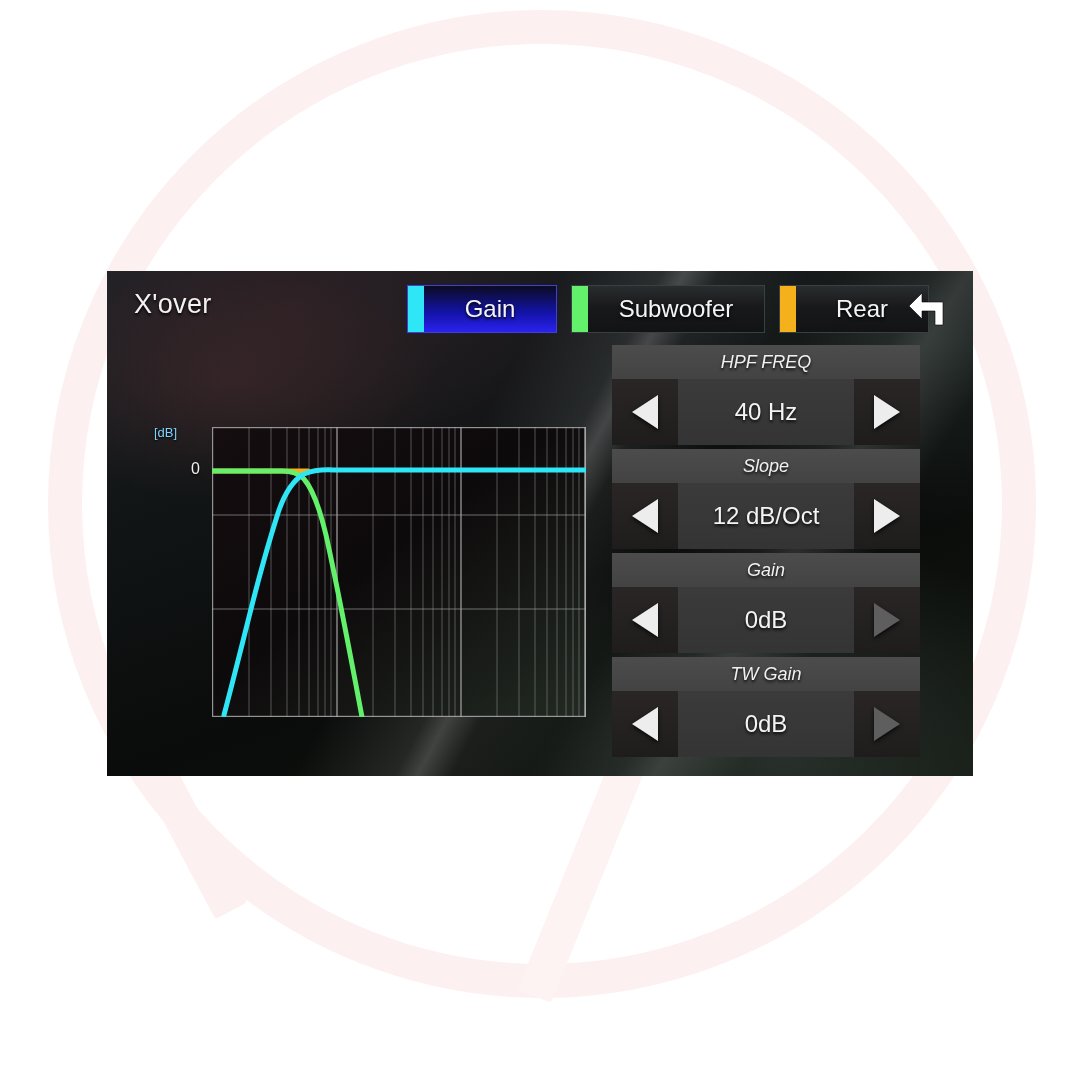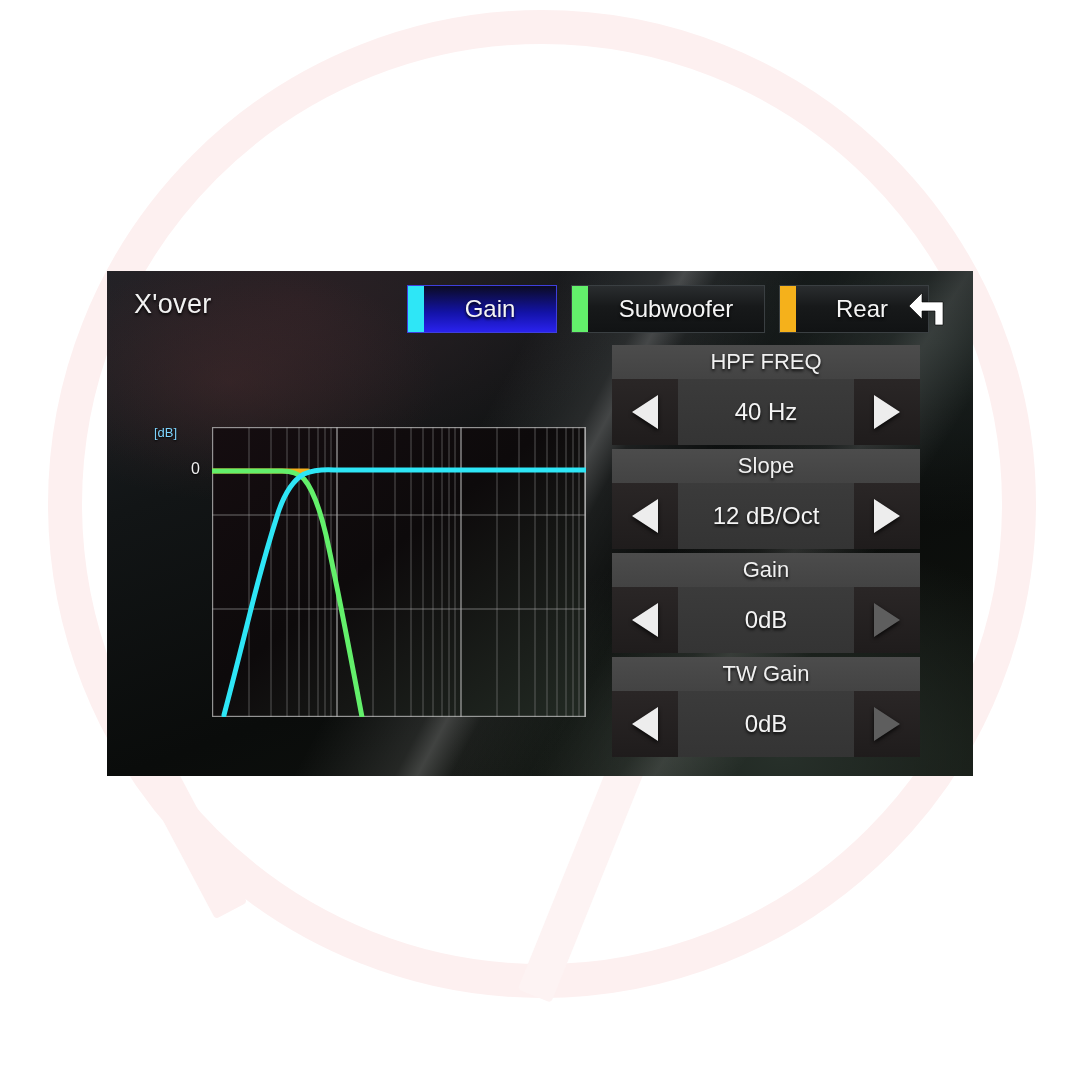--- a/index.html
+++ b/index.html
@@ -212,24 +212,25 @@
     gap: 4px;
   }
   .ctrl {
     width: 308px;
   }
   .ctrl-label {
     height: 34px;
     display: flex;
     align-items: center;
     justify-content: center;
-    font-size: 22px;
+    font-size: 18px;
     color: #f0f0f0;
     background: linear-gradient(180deg, #4c4c4c 0%, #434343 100%);
     text-shadow: 0 2px 3px rgba(0,0,0,.85);
+    font-style: italic;
   }
   .ctrl-row {
     height: 66px;
     display: flex;
     align-items: stretch;
     background: linear-gradient(180deg, #3b3b3b 0%, #343434 100%);
   }
   .arrow-btn {
     width: 66px;
     display: flex;

